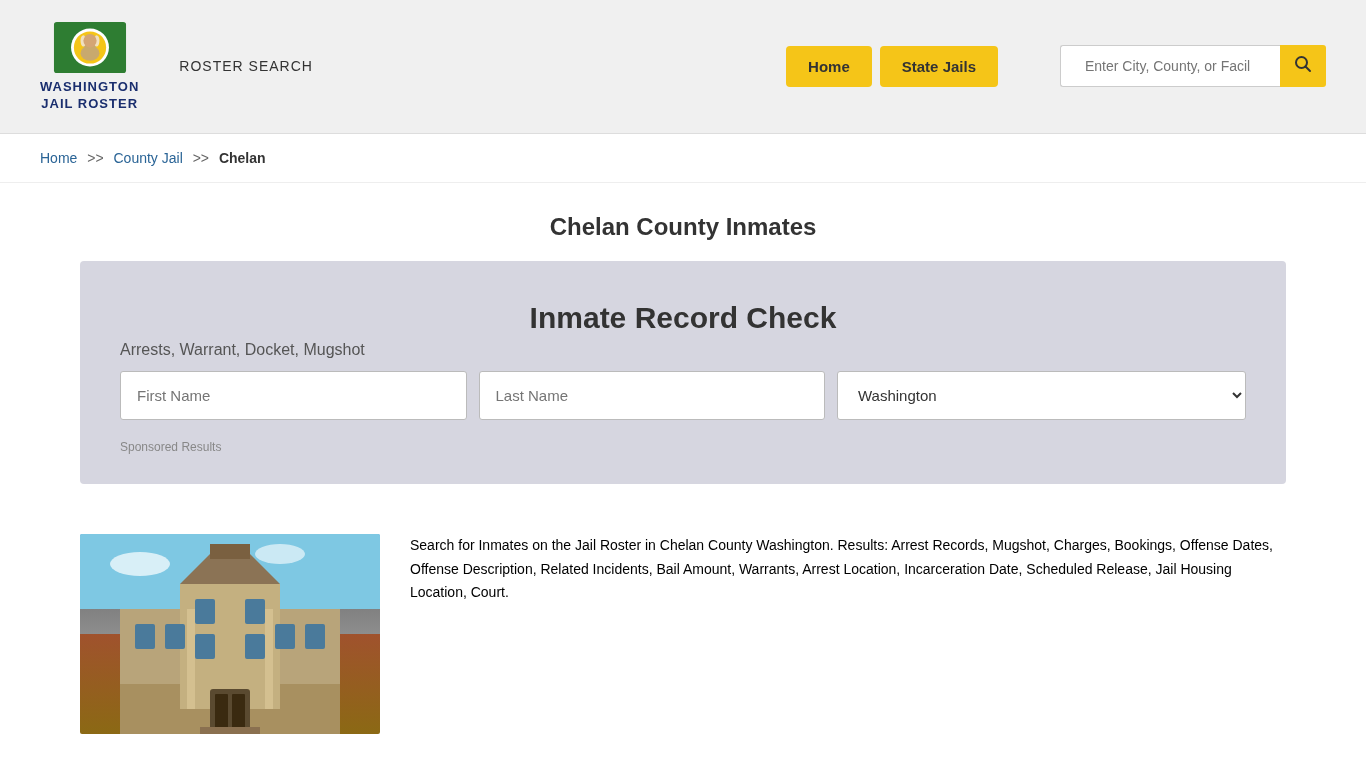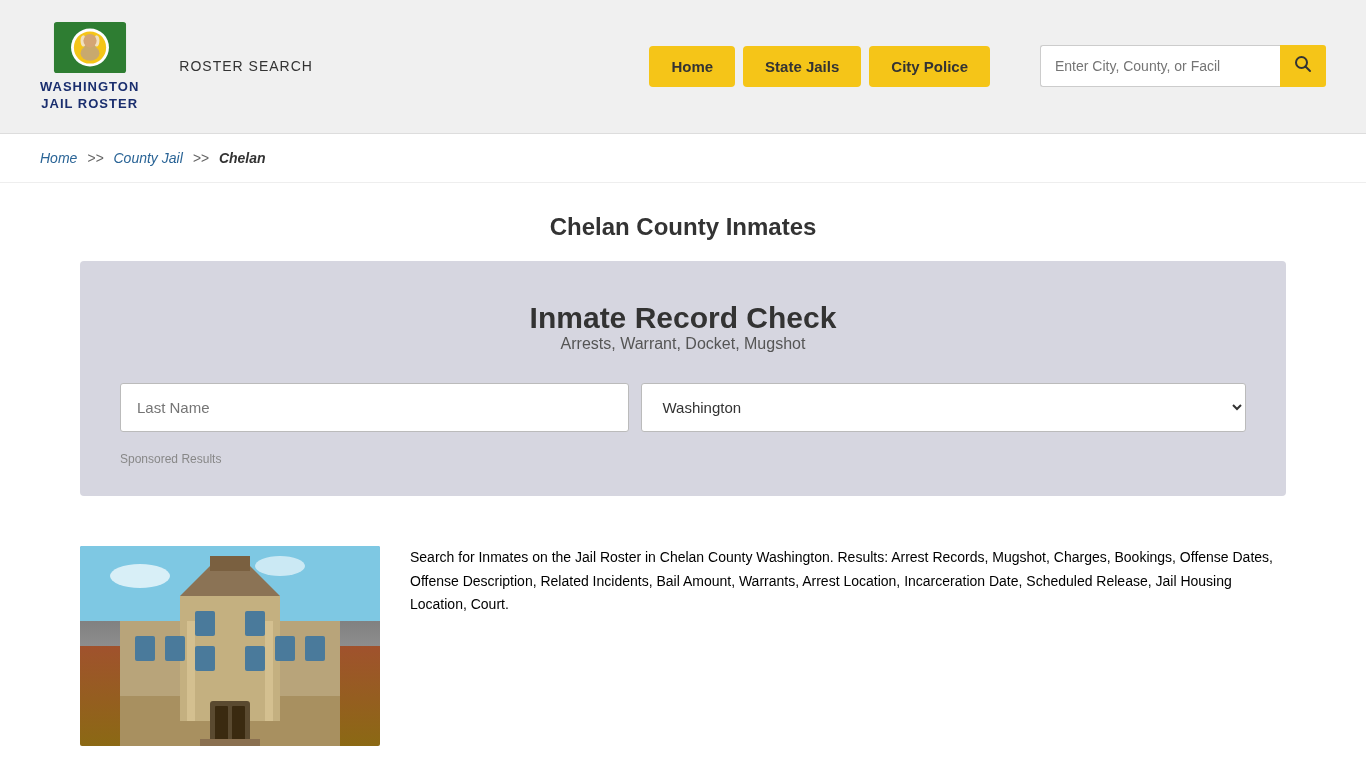--- a/index.html
+++ b/index.html
@@ -51,45 +51,45 @@
       color: #333;
       border-radius: 4px;
       cursor: pointer;
       text-decoration: none;
     }
     .search-bar {
       display: flex;
       margin-left: 20px;
     }
     .search-bar input {
-      padding: 10px 14px;
+      padding: 10px 24px;
       font-size: 14px;
       border: 1px solid #ccc;
       border-right: none;
       border-radius: 3px 0 0 3px;
-      width: 240px;
+      width: 220px;
       outline: none;
       color: #aaa;
+      margin-left: 12px;
     }
     .search-bar button {
       background: #f5c518;
       border: none;
       padding: 10px 14px;
       cursor: pointer;
       border-radius: 0 3px 3px 0;
       font-size: 16px;
     }
 
     
     .breadcrumb {
       padding: 16px 40px;
       font-size: 14px;
       background: #fff;
       border-bottom: 1px solid #eee;
-      font-style: italic;
     }
     .breadcrumb a {
       color: #2a6496;
       text-decoration: none;
     }
     .breadcrumb .sep {
       color: #666;
       margin: 0 6px;
     }
     .breadcrumb .current {
@@ -113,26 +113,26 @@
       background: #d6d6e0;
       margin: 0 80px 30px;
       padding: 40px 40px 30px;
       border-radius: 4px;
     }
     .record-check-title {
       font-size: 30px;
       font-weight: bold;
       text-align: center;
       color: #333;
+      margin-bottom: 6px;
     }
     .record-check-subtitle {
-      text-align: center;
       color: #555;
       font-size: 16px;
-      margin-bottom: 30px;
+      margin-bottom: 12px;
     }
     .search-form {
       display: flex;
       gap: 12px;
       margin-bottom: 20px;
     }
     .search-form input {
       flex: 1;
       padding: 14px 16px;
       font-size: 15px;
@@ -225,21 +225,20 @@
       <span>WASHINGTON</span><br>
       <span>JAIL ROSTER</span>
     </div>
   </div>
 
   <span class="roster-search-label">ROSTER SEARCH</span>
 
   <nav class="nav-area">
     <a class="nav-btn" href="#">Home</a>
     <a class="nav-btn" href="#">State Jails</a>
-    <a class="nav-btn" href="#">City Police</a>
   </nav>
 
   <div class="search-bar">
     <input type="text" placeholder="Enter City, County, or Facil" style="">
     <button>
       <svg width="18" height="18" viewBox="0 0 18 18" fill="none">
         <circle cx="7.5" cy="7.5" r="5.5" stroke="#333" stroke-width="2"></circle>
         <line x1="11.5" y1="11.5" x2="16" y2="16" stroke="#333" stroke-width="2" stroke-linecap="round"></line>
       </svg>
     </button>
@@ -256,20 +255,21 @@
 
 <div class="page-title-area">
   <h1 class="page-title">Chelan County Inmates</h1>
 </div>
 
 <div class="record-check-box">
   <h2 class="record-check-title">Inmate Record Check</h2>
   <p class="record-check-subtitle">Arrests, Warrant, Docket, Mugshot</p>
 
   <div class="search-form">
+    <input type="text" placeholder="First Name" style="">
     <input type="text" placeholder="Last Name" style="">
     <select id="state-select"><option value="Alabama">Alabama</option><option value="Alaska">Alaska</option><option value="Arizona">Arizona</option><option value="Arkansas">Arkansas</option><option value="California">California</option><option value="Colorado">Colorado</option><option value="Connecticut">Connecticut</option><option value="Delaware">Delaware</option><option value="Florida">Florida</option><option value="Georgia">Georgia</option><option value="Hawaii">Hawaii</option><option value="Idaho">Idaho</option><option value="Illinois">Illinois</option><option value="Indiana">Indiana</option><option value="Iowa">Iowa</option><option value="Kansas">Kansas</option><option value="Kentucky">Kentucky</option><option value="Louisiana">Louisiana</option><option value="Maine">Maine</option><option value="Maryland">Maryland</option><option value="Massachusetts">Massachusetts</option><option value="Michigan">Michigan</option><option value="Minnesota">Minnesota</option><option value="Mississippi">Mississippi</option><option value="Missouri">Missouri</option><option value="Montana">Montana</option><option value="Nebraska">Nebraska</option><option value="Nevada">Nevada</option><option value="New Hampshire">New Hampshire</option><option value="New Jersey">New Jersey</option><option value="New Mexico">New Mexico</option><option value="New York">New York</option><option value="North Carolina">North Carolina</option><option value="North Dakota">North Dakota</option><option value="Ohio">Ohio</option><option value="Oklahoma">Oklahoma</option><option value="Oregon">Oregon</option><option value="Pennsylvania">Pennsylvania</option><option value="Rhode Island">Rhode Island</option><option value="South Carolina">South Carolina</option><option value="South Dakota">South Dakota</option><option value="Tennessee">Tennessee</option><option value="Texas">Texas</option><option value="Utah">Utah</option><option value="Vermont">Vermont</option><option value="Virginia">Virginia</option><option value="Washington" selected="">Washington</option><option value="West Virginia">West Virginia</option><option value="Wisconsin">Wisconsin</option><option value="Wyoming">Wyoming</option></select>
   </div>
 
   <div class="sponsored-results">Sponsored Results</div>
 </div>
 
 <div class="bottom-section">
   <div class="jail-image">
     <svg width="300" height="200" viewBox="0 0 300 200">

